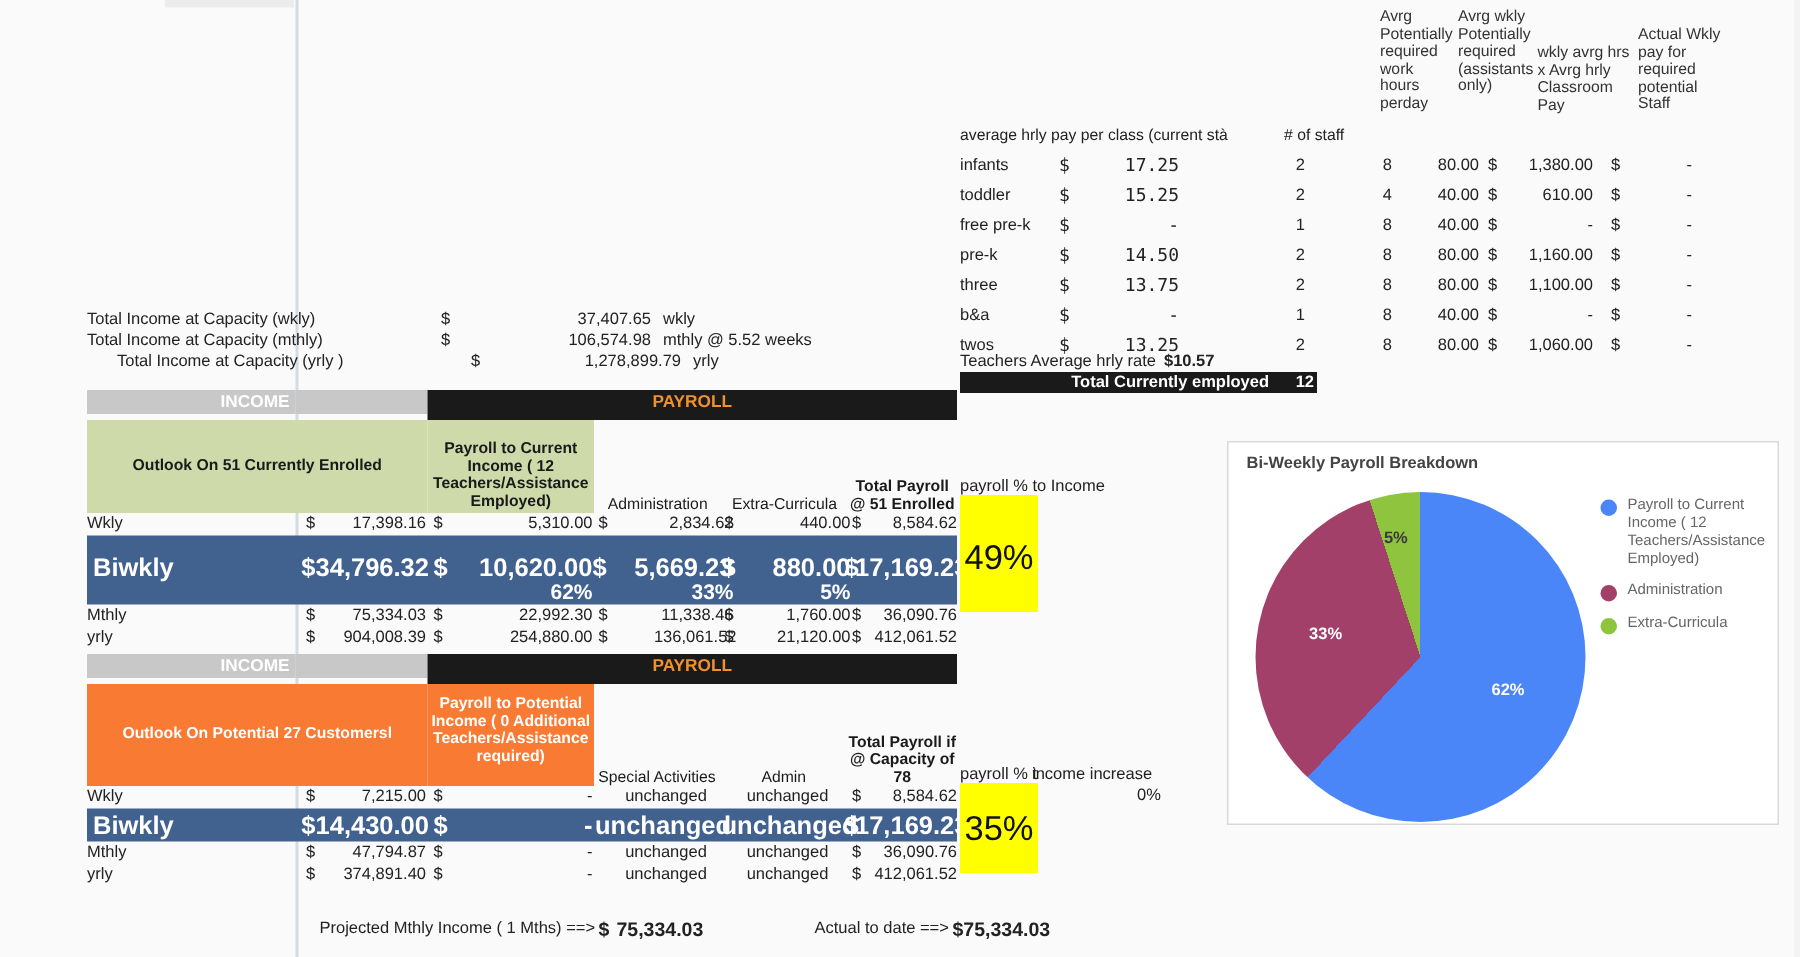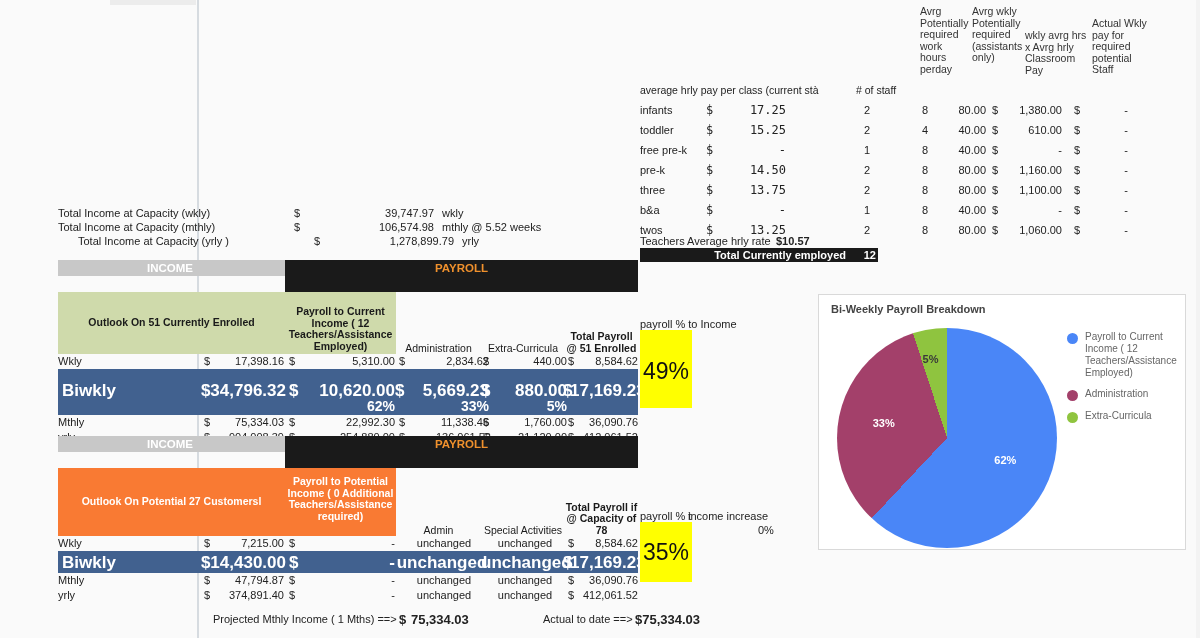--- a/index.html
+++ b/index.html
@@ -50,21 +50,21 @@
   
   .tbl { position:absolute; }
   .bandrow { display:flex; }
   .band-income {
     background:#c8c8c8; color:#ffffff; font-weight:bold; font-size:11.5px;
     height:16px; line-height:16px; text-align:right; padding-right:4px;
   }
   .band-gap { background:#c8c8c8; height:16px; }
   .band-payroll {
     background:#1a1a1a; color:#f0912d; font-weight:bold; font-size:11.5px;
-    height:32px; line-height:16px; text-align:center;
+    height:20px; line-height:16px; text-align:center;
   }
   .hdrcell { font-size:10.5px; line-height:11.5px; }
   .hdr-green { background:#cfdaab; color:#1a1a1a; font-weight:bold; }
   .hdr-orange { background:#f97a33; color:#ffffff; font-weight:bold; }
   .hdr-plain { background:transparent; color:#1a1a1a; font-weight:bold; }
 
   .datarow { display:flex; height:15px; line-height:15px; font-size:11px; }
   .bigrow {
     display:flex; background:#41618f; color:#ffffff;
     font-weight:bold; font-size:16px;
@@ -208,21 +208,21 @@
     <div class="abs" style="left:0px; top:246px; width:238px; height:14px; background:#1a1a1a;">
       <span class="abs b" style="left:0px; top:0px; width:206px; text-align:right; color:#fff; font-size:11px; line-height:14px;">Total Currently employed</span>
       <span class="abs b" style="left:206px; top:0px; width:30px; text-align:right; color:#fff; font-size:11px; line-height:14px;">12</span>
     </div>
   </div>
 
   <div class="abs" id="capacity-block">
       <div class="cap-row" style="position: relative;">
         <span class="abs" style="left:0px;">Total Income at Capacity (wkly)</span>
         <span class="abs" style="left:236px;">$</span>
-        <span class="abs r" style="left:250px;width:126px;">39,747.97</span>
+        <span class="abs r" style="left:250px;width:126px;">37,407.65</span>
         <span class="abs" style="left:384px;">wkly</span>
       </div>
       <div class="cap-row" style="position: relative;">
         <span class="abs" style="left:0px;">Total Income at Capacity (mthly)</span>
         <span class="abs" style="left:236px;">$</span>
         <span class="abs r" style="left:250px;width:126px;">106,574.98</span>
         <span class="abs" style="left:384px;">mthly @ 5.52 weeks</span>
       </div>
       <div class="cap-row" style="position: relative; margin-left: 20px;">
         <span class="abs" style="left:0px;">Total Income at Capacity (yrly )</span>
@@ -315,22 +315,22 @@
 
     <div class="bandrow">
       <div class="band-income" style="width:139px;">INCOME</div>
       <div class="band-gap" style="width:88px;"></div>
       <div class="band-payroll" style="width:353px;">PAYROLL</div>
     </div>
 
     <div style="display:flex; height:68px;">
       <div class="hdrcell hdr-orange" style="width:227px; display:flex; align-items:center; justify-content:center; text-align:center;">Outlook  On Potential 27 Customersl</div>
       <div class="hdrcell hdr-orange" style="width:111px; display:flex; align-items:flex-start; justify-content:center; text-align:center; padding-top:8px;">Payroll to Potential Income ( 0 Additional Teachers/Assistance required)</div>
+      <div class="hdrcell hdr-plain" style="width:84px; display:flex; align-items:flex-end; justify-content:center; text-align:center; font-weight:normal;">Special Activities</div>
       <div class="hdrcell hdr-plain" style="width:85px; display:flex; align-items:flex-end; justify-content:center; text-align:center; font-weight:normal;">Admin</div>
-      <div class="hdrcell hdr-plain" style="width:84px; display:flex; align-items:flex-end; justify-content:center; text-align:center; font-weight:normal;">Special Activities</div>
       <div class="hdrcell hdr-plain" style="width:73px; display:flex; align-items:flex-end; justify-content:center; text-align:center;">Total Payroll if @ Capacity of 78</div>
     </div>
 
     <div id="rows-potential">
         <div class="datarow" style="position: relative;">
           <span class="abs l" style="left:0px;width:60px;">Wkly</span>
           <span class="abs l" style="left:146px;width:10px;">$</span>
           <span class="abs r" style="left:156px;width:70px;">7,215.00</span>
           <span class="abs l" style="left:231px;width:10px;">$</span>
           <span class="abs r" style="left:241px;width:96px;">-</span>

